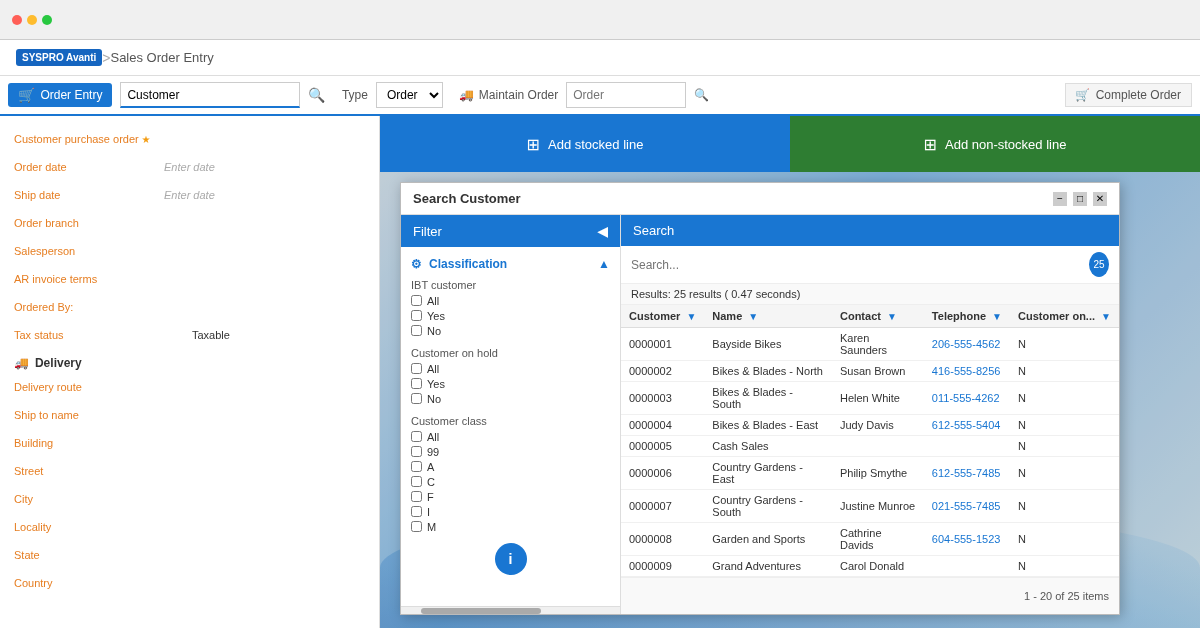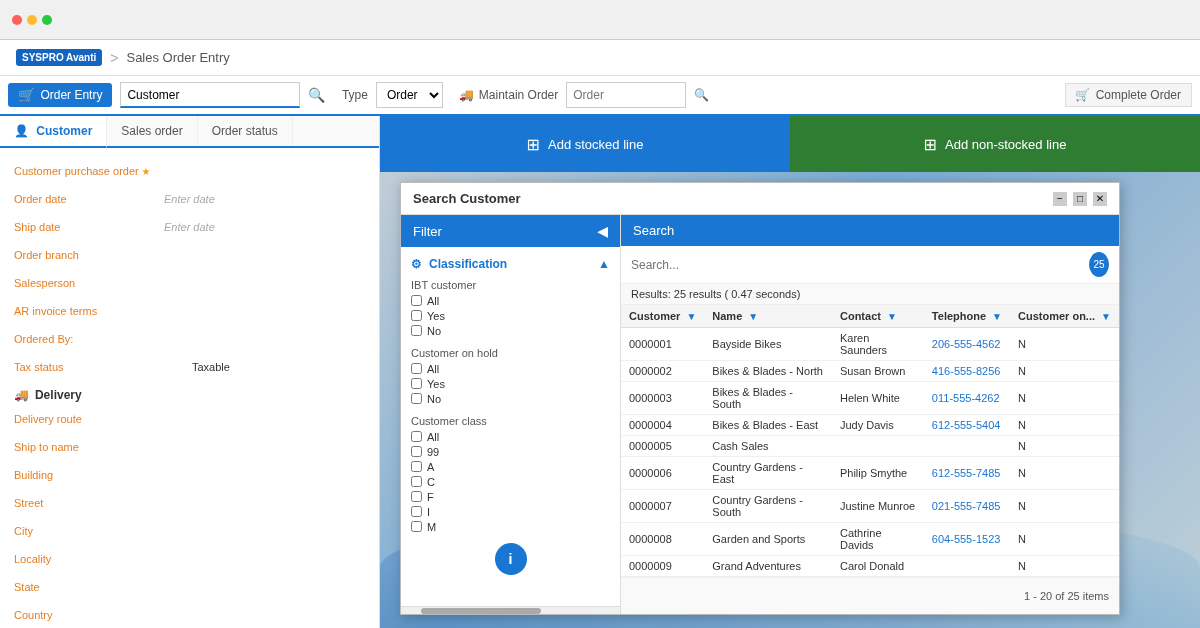--- a/index.html
+++ b/index.html
@@ -30,21 +30,20 @@
     }
 
     
     .title-bar {
       background: #fff;
       height: 36px;
       display: flex;
       align-items: center;
       padding: 12px 16px;
       border-bottom: 1px solid #ddd;
-      gap: 8px;
     }
     .title-bar-logo {
       background: #1565c0;
       color: #fff;
       font-size: 10px;
       font-weight: bold;
       padding: 3px 6px;
       border-radius: 3px;
     }
     .title-bar-separator { color: #aaa; font-size: 14px; }
@@ -516,32 +515,20 @@
     <button class="toolbar-complete">
       <span>🛒</span>
       <span>Complete Order</span>
     </button>
   </div>
 
   <div class="main-area">
 
     <div class="left-panel">
 
-      <div class="tabs">
-        <div class="tab active">
-          <span class="tab-icon">👤</span>
-          <span>Customer</span>
-        </div>
-        <div class="tab">
-          <span>Sales order</span>
-        </div>
-        <div class="tab">
-          <span>Order status</span>
-        </div>
-      </div>
 
       <div class="form-area">
         <div class="form-row">
           <span class="form-label star">Customer purchase order</span>
         </div>
         <div class="form-row">
           <span class="form-label">Order date</span>
           <span class="form-value">Enter date</span>
         </div>
         <div class="form-row">

